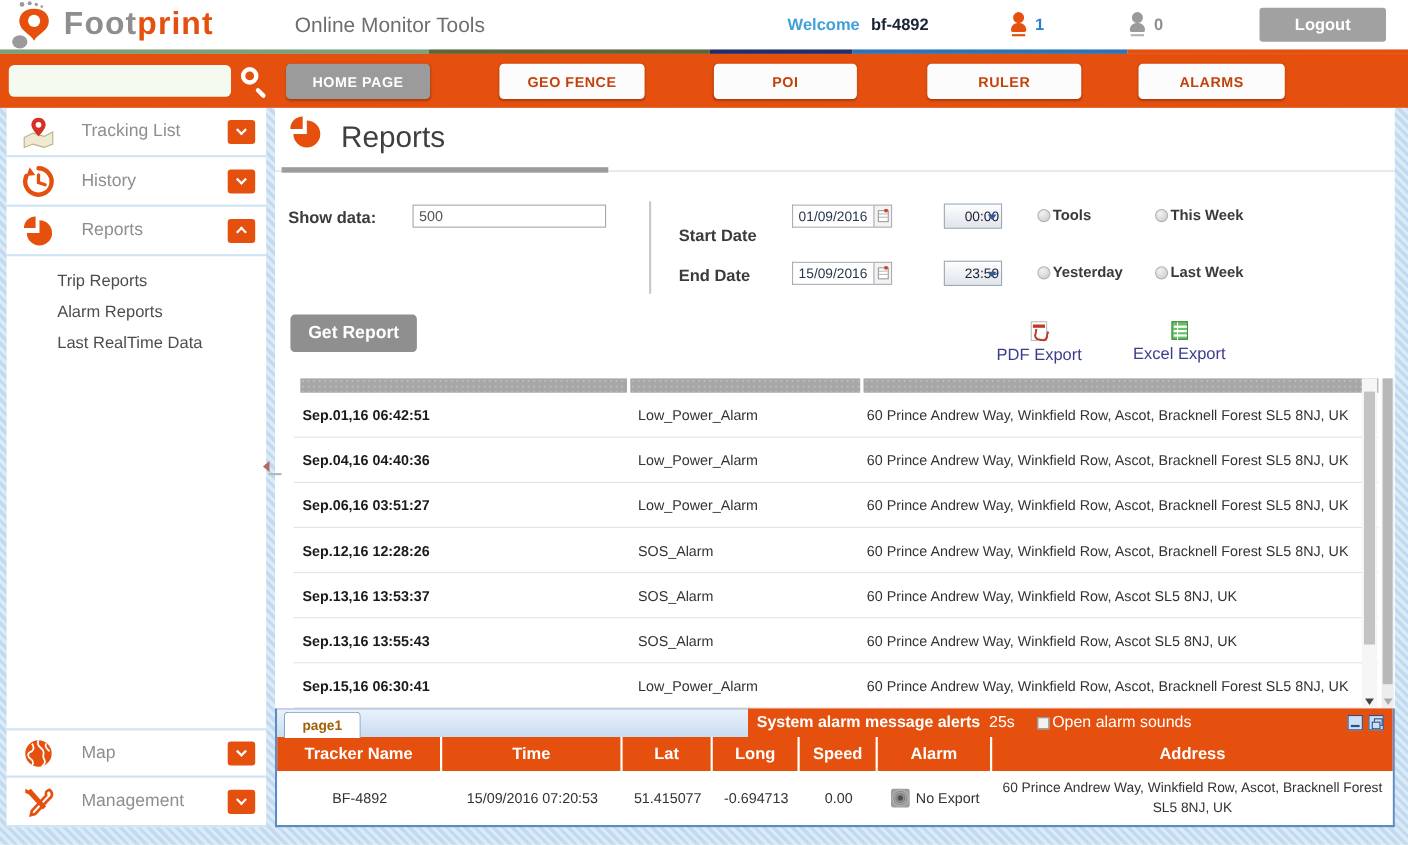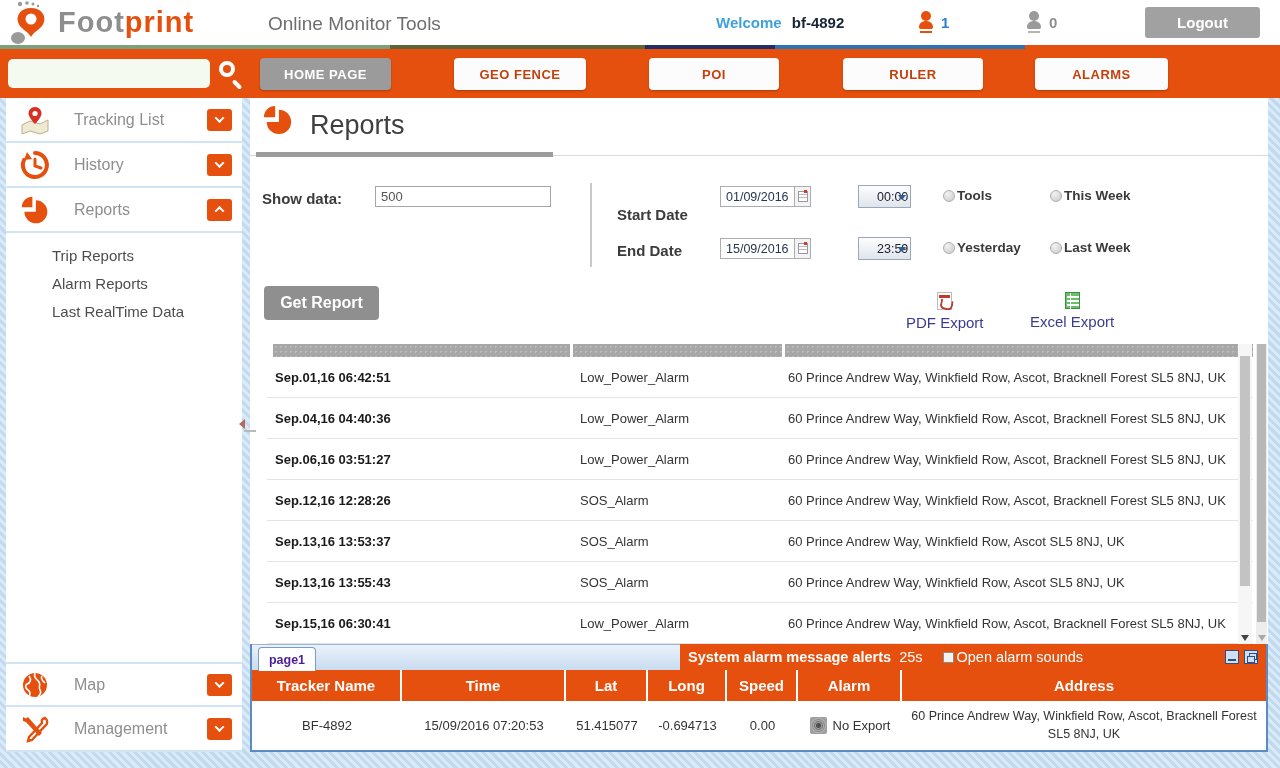--- a/index.html
+++ b/index.html
@@ -104,22 +104,22 @@
   .scroll-inner { position:absolute; left:988px; top:246px; width:14px; height:300px; background:#f6f6f6; }
   .scroll-inner .thumb { position:absolute; left:2px; top:12px; width:10px; height:230px; background:#c3c3c3; }
   .scroll-inner .arr { position:absolute; left:3px; bottom:3px; width:0; height:0; border-left:4px solid transparent; border-right:4px solid transparent; border-top:6px solid #444; }
   .scroll-outer { position:absolute; left:1006px; top:246px; width:11px; height:300px; background:#ededed; }
   .scroll-outer .thumb { position:absolute; left:1px; top:0; width:9px; height:278px; background:#b8b8b8; }
   .scroll-outer .arr { position:absolute; left:2px; bottom:3px; width:0; height:0; border-left:4px solid transparent; border-right:4px solid transparent; border-top:6px solid #aaa; }
   
   .bottom-panel { position:absolute; left:250px; top:644px; width:1018px; height:108px; border-left:2px solid #5b8ac6; border-right:2px solid #5b8ac6; border-bottom:2px solid #5b8ac6; background:#fff; }
   .tabstrip { height:26px; display:flex; }
   .tab-zone { width:428px; background:linear-gradient(#eaf2fb,#c9dcf0); position:relative; border-top:1px solid #9ab6d6; }
-  .page-tab { position:absolute; left:6px; top:2px; width:58px; height:24px; background:#fff; border:1px solid #7a9cc6; border-bottom:none;
-    border-radius:4px 4px 0 0; display:flex; align-items:center; justify-content:center; font-size:12.5px; font-weight:bold; color:#4c1d95; cursor:pointer; }
+  .page-tab { position:absolute; left:6px; top:2px; width:70px; height:24px; background:#fff; border:1px solid #7a9cc6; border-bottom:none;
+    border-radius:4px 4px 0 0; display:flex; align-items:center; justify-content:center; font-size:12.5px; font-weight:bold; color:#a16207; cursor:pointer; }
   .alert-zone { flex:1; background:#e5500e; display:flex; align-items:center; padding:0 8px; color:#fff; }
   .alert-title { font-size:14.5px; font-weight:bold; }
   .alert-interval { font-size:14.5px; margin-left:8px; }
   .sound-check { width:11px; height:11px; background:#f2f2f2; border:1px solid #8a8a8a; margin-left:20px; cursor:pointer; }
   .sound-label { font-size:14.5px; margin-left:3px; }
   .win-btns { margin-left:auto; display:flex; gap:5px; }
   .win-btn { width:14px; height:14px; background:#cfe0f5; border:1px solid #2d4e86; position:relative; cursor:pointer; }
   .win-btn.min::after { content:""; position:absolute; left:2px; bottom:2px; width:8px; height:2px; background:#2d4e86; }
   .win-btn.restore::before { content:""; position:absolute; left:4px; top:2px; width:6px; height:5px; border:1px solid #2d4e86; }
   .win-btn.restore::after { content:""; position:absolute; left:2px; top:5px; width:6px; height:5px; border:1px solid #2d4e86; background:#cfe0f5; }

